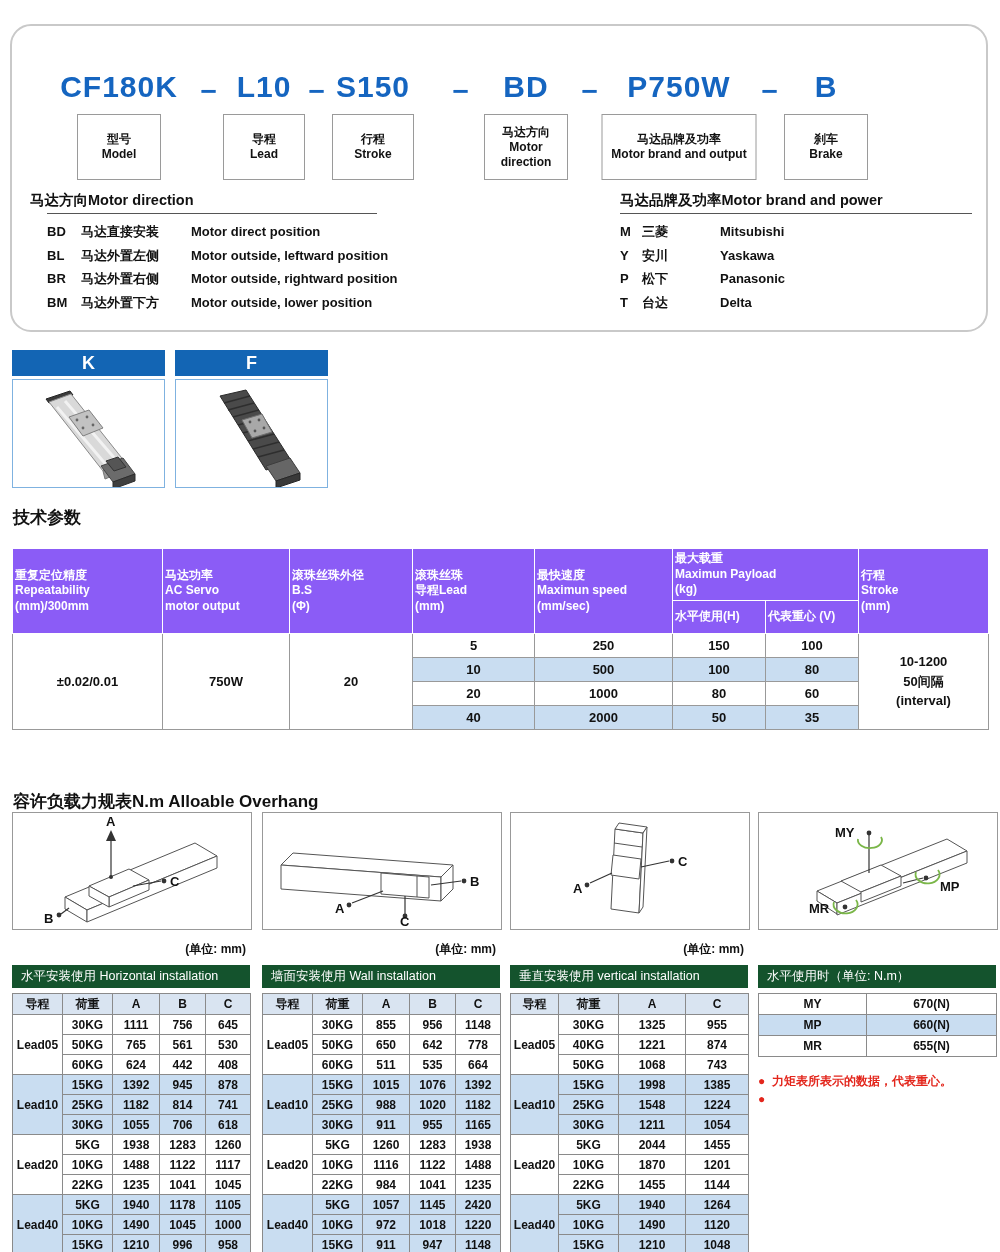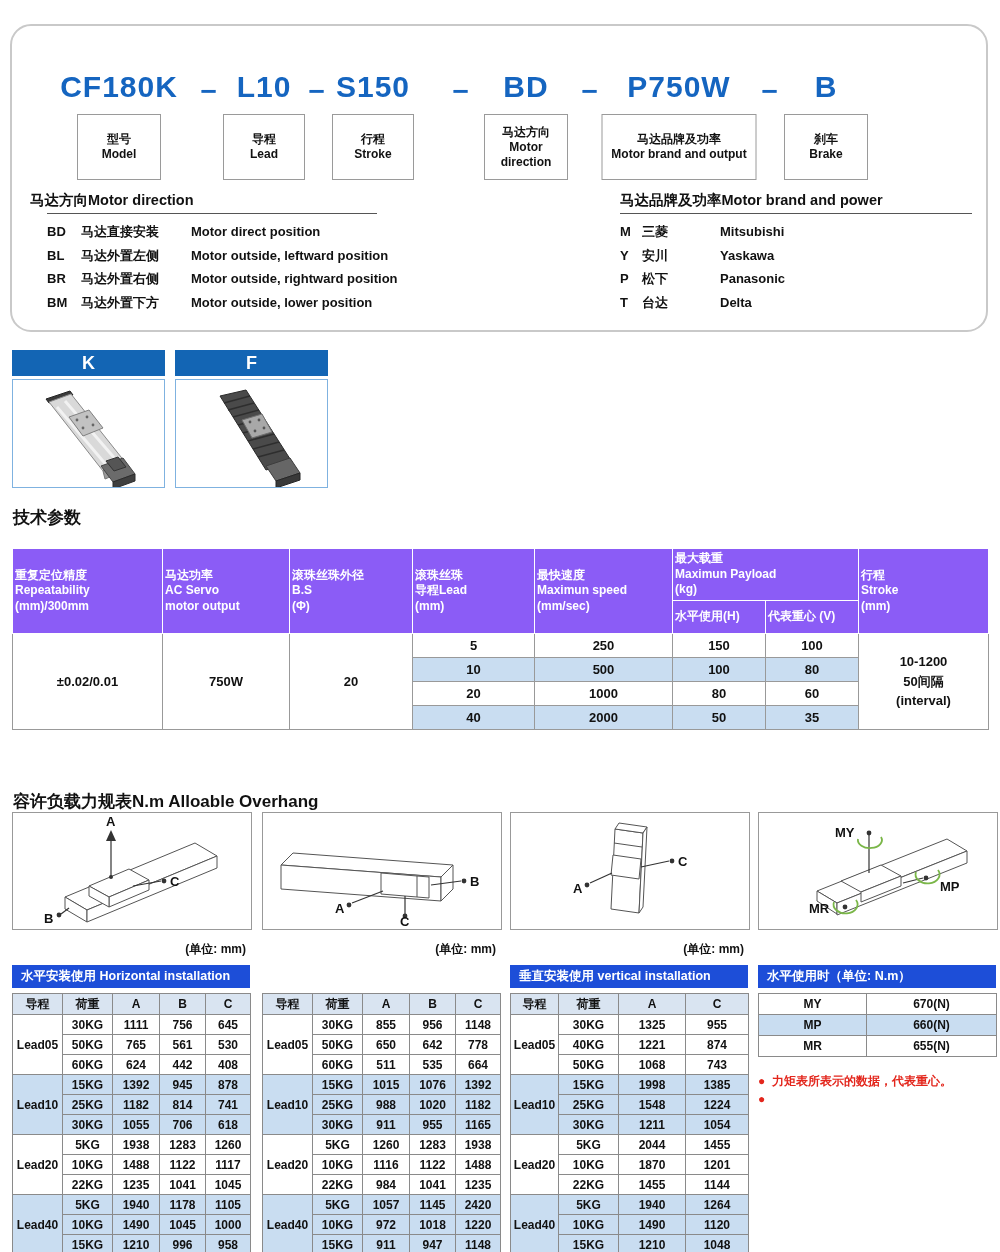--- a/index.html
+++ b/index.html
@@ -37,22 +37,22 @@
   .spec tbody tr.shade td.v{background:#c9ddf1;}
   .spec td.stroke{white-space:pre-line;line-height:1.5;}
   .spec{border:1px solid #666;}
   
   .diagram{position:absolute;top:812px;width:238px;height:116px;border:1px solid #999;background:#fff;}
   .diagram svg{display:block;}
   .dlabel{font-size:13px;font-weight:bold;fill:#111;}
   .unitlbl{position:absolute;top:941px;width:238px;text-align:right;font-size:12px;font-weight:bold;
            padding-right:4px;box-sizing:border-box;}
   
-  .lbar{position:absolute;top:965px;width:238px;height:23px;background:#1d4ed8;color:#fff;
-        font-size:12.5px;font-weight:bold;line-height:23px;padding-left:9px;box-sizing:border-box;
+  .lbar{position:absolute;top:965px;width:238px;height:23px;background:#14532d;color:#fff;
+        font-size:12.5px;font-weight:normal;line-height:23px;padding-left:9px;box-sizing:border-box;
         white-space:nowrap;overflow:hidden;}
   .ltable{position:absolute;top:993px;border-collapse:collapse;table-layout:fixed;width:238px;
           font-weight:bold;border:1px solid #555;}
   .ltable th{background:#d9e4f1;border:1px solid #8a8a8a;font-size:12px;height:20px;padding:0;}
   .ltable td{border:1px solid #8a8a8a;font-size:12px;text-align:center;height:19px;padding:0;background:#fff;}
   .ltable tr.shade td{background:#c9ddf1;}
   .notes{position:absolute;left:758px;top:1072px;width:238px;color:#e3261c;font-size:12px;
          font-weight:bold;line-height:1.5;}
   .note-item{display:flex;}
   .note-bullet{width:14px;flex:none;}
@@ -356,20 +356,21 @@
       <path d="M75,89 A12,9 0 1 0 97,87" fill="none" stroke="#7ab648" stroke-width="1.8"></path>
       <text class="dlabel" x="50" y="100">MR</text>
     </svg>
   </div>
 
   <div class="unitlbl" style="left:12px">(单位: mm)</div>
   <div class="unitlbl" style="left:262px">(单位: mm)</div>
   <div class="unitlbl" style="left:510px">(单位: mm)</div>
 
   <div class="lbar" style="left:12px">水平安装使用 Horizontal installation</div>
+  <div class="lbar" style="left:262px">墙面安装使用 Wall installation</div>
   <div class="lbar" style="left:510px">垂直安装使用 vertical installation</div>
   <div class="lbar" style="left:758px">水平使用时（单位: N.m）</div>
 
   <table class="ltable" style="left:12px">
       <colgroup>
         <col style="width: 50px;">
         <col style="width: 50px;">
         <col style="width: 47px;">
         <col style="width: 46px;">
         <col style="width: 45px;">

